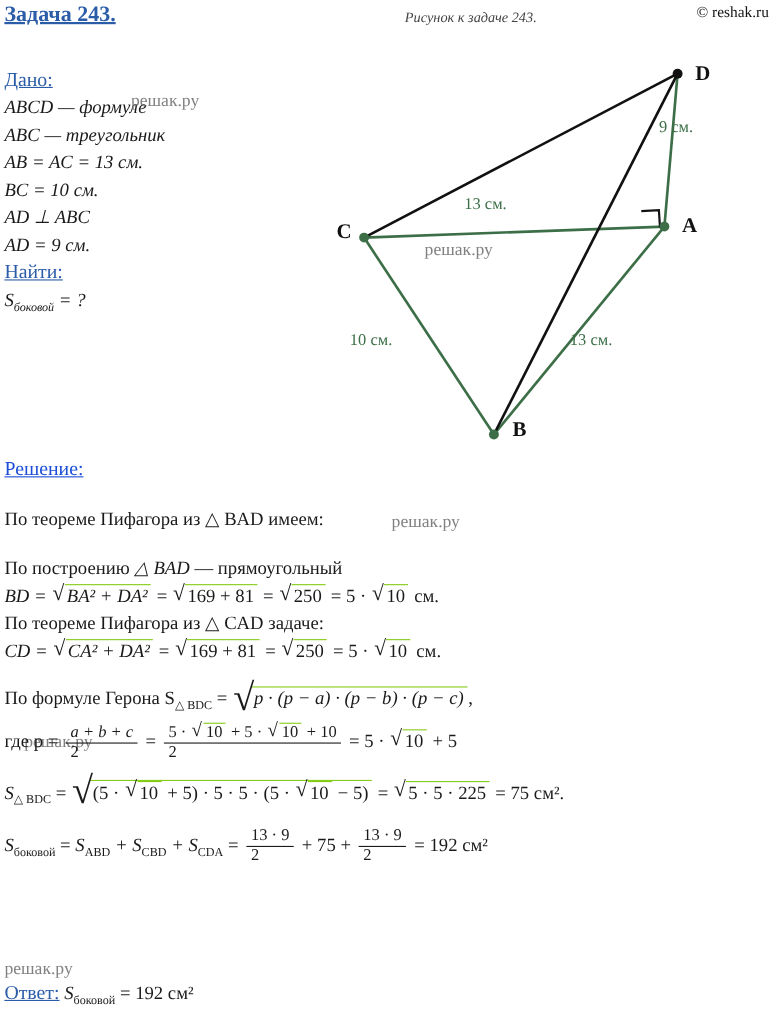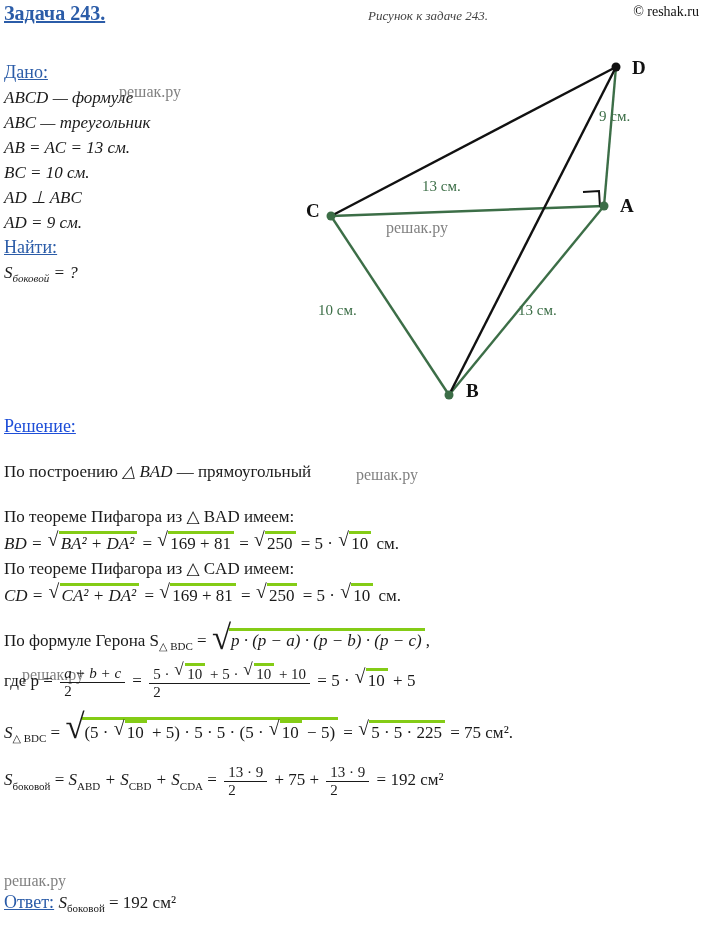--- a/index.html
+++ b/index.html
@@ -125,21 +125,21 @@
   .frac .num { display: block; padding: 0 4px; }
   .frac .den { display: block; border-top: 1px solid #1a1a1a; padding: 0 4px; }
   .sqrt {
     display: inline-block;
     position: relative;
     padding-left: 11px;
     margin: 0 1px;
   }
   .sqrt > .radicand {
     display: inline-block;
-    border-top: 3px solid #84cc16;
+    border-top: 1px solid #84cc16;
     padding: 0 3px 0 2px;
   }
   .sqrt::before {
     content: "√";
     position: absolute;
     left: 0;
     top: -2px;
     font-size: 1.15em;
   }
   .sqrt.big::before { font-size: 2.05em; top: -10px; }
@@ -209,31 +209,31 @@
 
   <div class="wm" style="left:119px; top:83px;">решак.ру</div>
   <div class="wm" style="left:386px; top:219px;">решак.ру</div>
   <div class="wm" style="left:356px; top:466px;">решак.ру</div>
   <div class="wm" style="left:22px; top:666px;">решак.ру</div>
   <div class="wm" style="left:4px; top:872px;">решак.ру</div>
 
   <div class="solution">
     <div class="sol-title">Решение:</div>
 
+    <div class="line" style="margin-top:24px;">По теореме Пифагора из △ BAD имеем:</div>
+
     <div class="line" style="margin-top:24px;">
       <span>По построению </span><span class="it">△ BAD</span><span> — прямоугольный</span>
     </div>
 
-    <div class="line" style="margin-top:24px;">По теореме Пифагора из △ BAD имеем:</div>
-
     <div class="line tight">
       <span class="it">BD = </span><span class="sqrt"><span class="radicand it">BA² + DA²</span></span><span> = </span><span class="sqrt"><span class="radicand">169 + 81</span></span><span> = </span><span class="sqrt"><span class="radicand">250</span></span><span> = 5 · </span><span class="sqrt"><span class="radicand">10</span></span><span> см.</span>
     </div>
 
-    <div class="line tight">По теореме Пифагора из △ CAD имеем:</div>
+    <div class="line tight">По теореме Пифагора из △ CAD задаче:</div>
 
     <div class="line tight">
       <span class="it">CD = </span><span class="sqrt"><span class="radicand it">CA² + DA²</span></span><span> = </span><span class="sqrt"><span class="radicand">169 + 81</span></span><span> = </span><span class="sqrt"><span class="radicand">250</span></span><span> = 5 · </span><span class="sqrt"><span class="radicand">10</span></span><span> см.</span>
     </div>
 
     <div class="line" style="margin-top:22px;">
       <span>По формуле Герона S</span><span class="sub">△ BDC</span><span> = </span><span class="sqrt big"><span class="radicand it">p · (p − a) · (p − b) · (p − c)</span></span><span>,</span>
     </div>
 
     <div class="line" style="margin-top:10px;">

